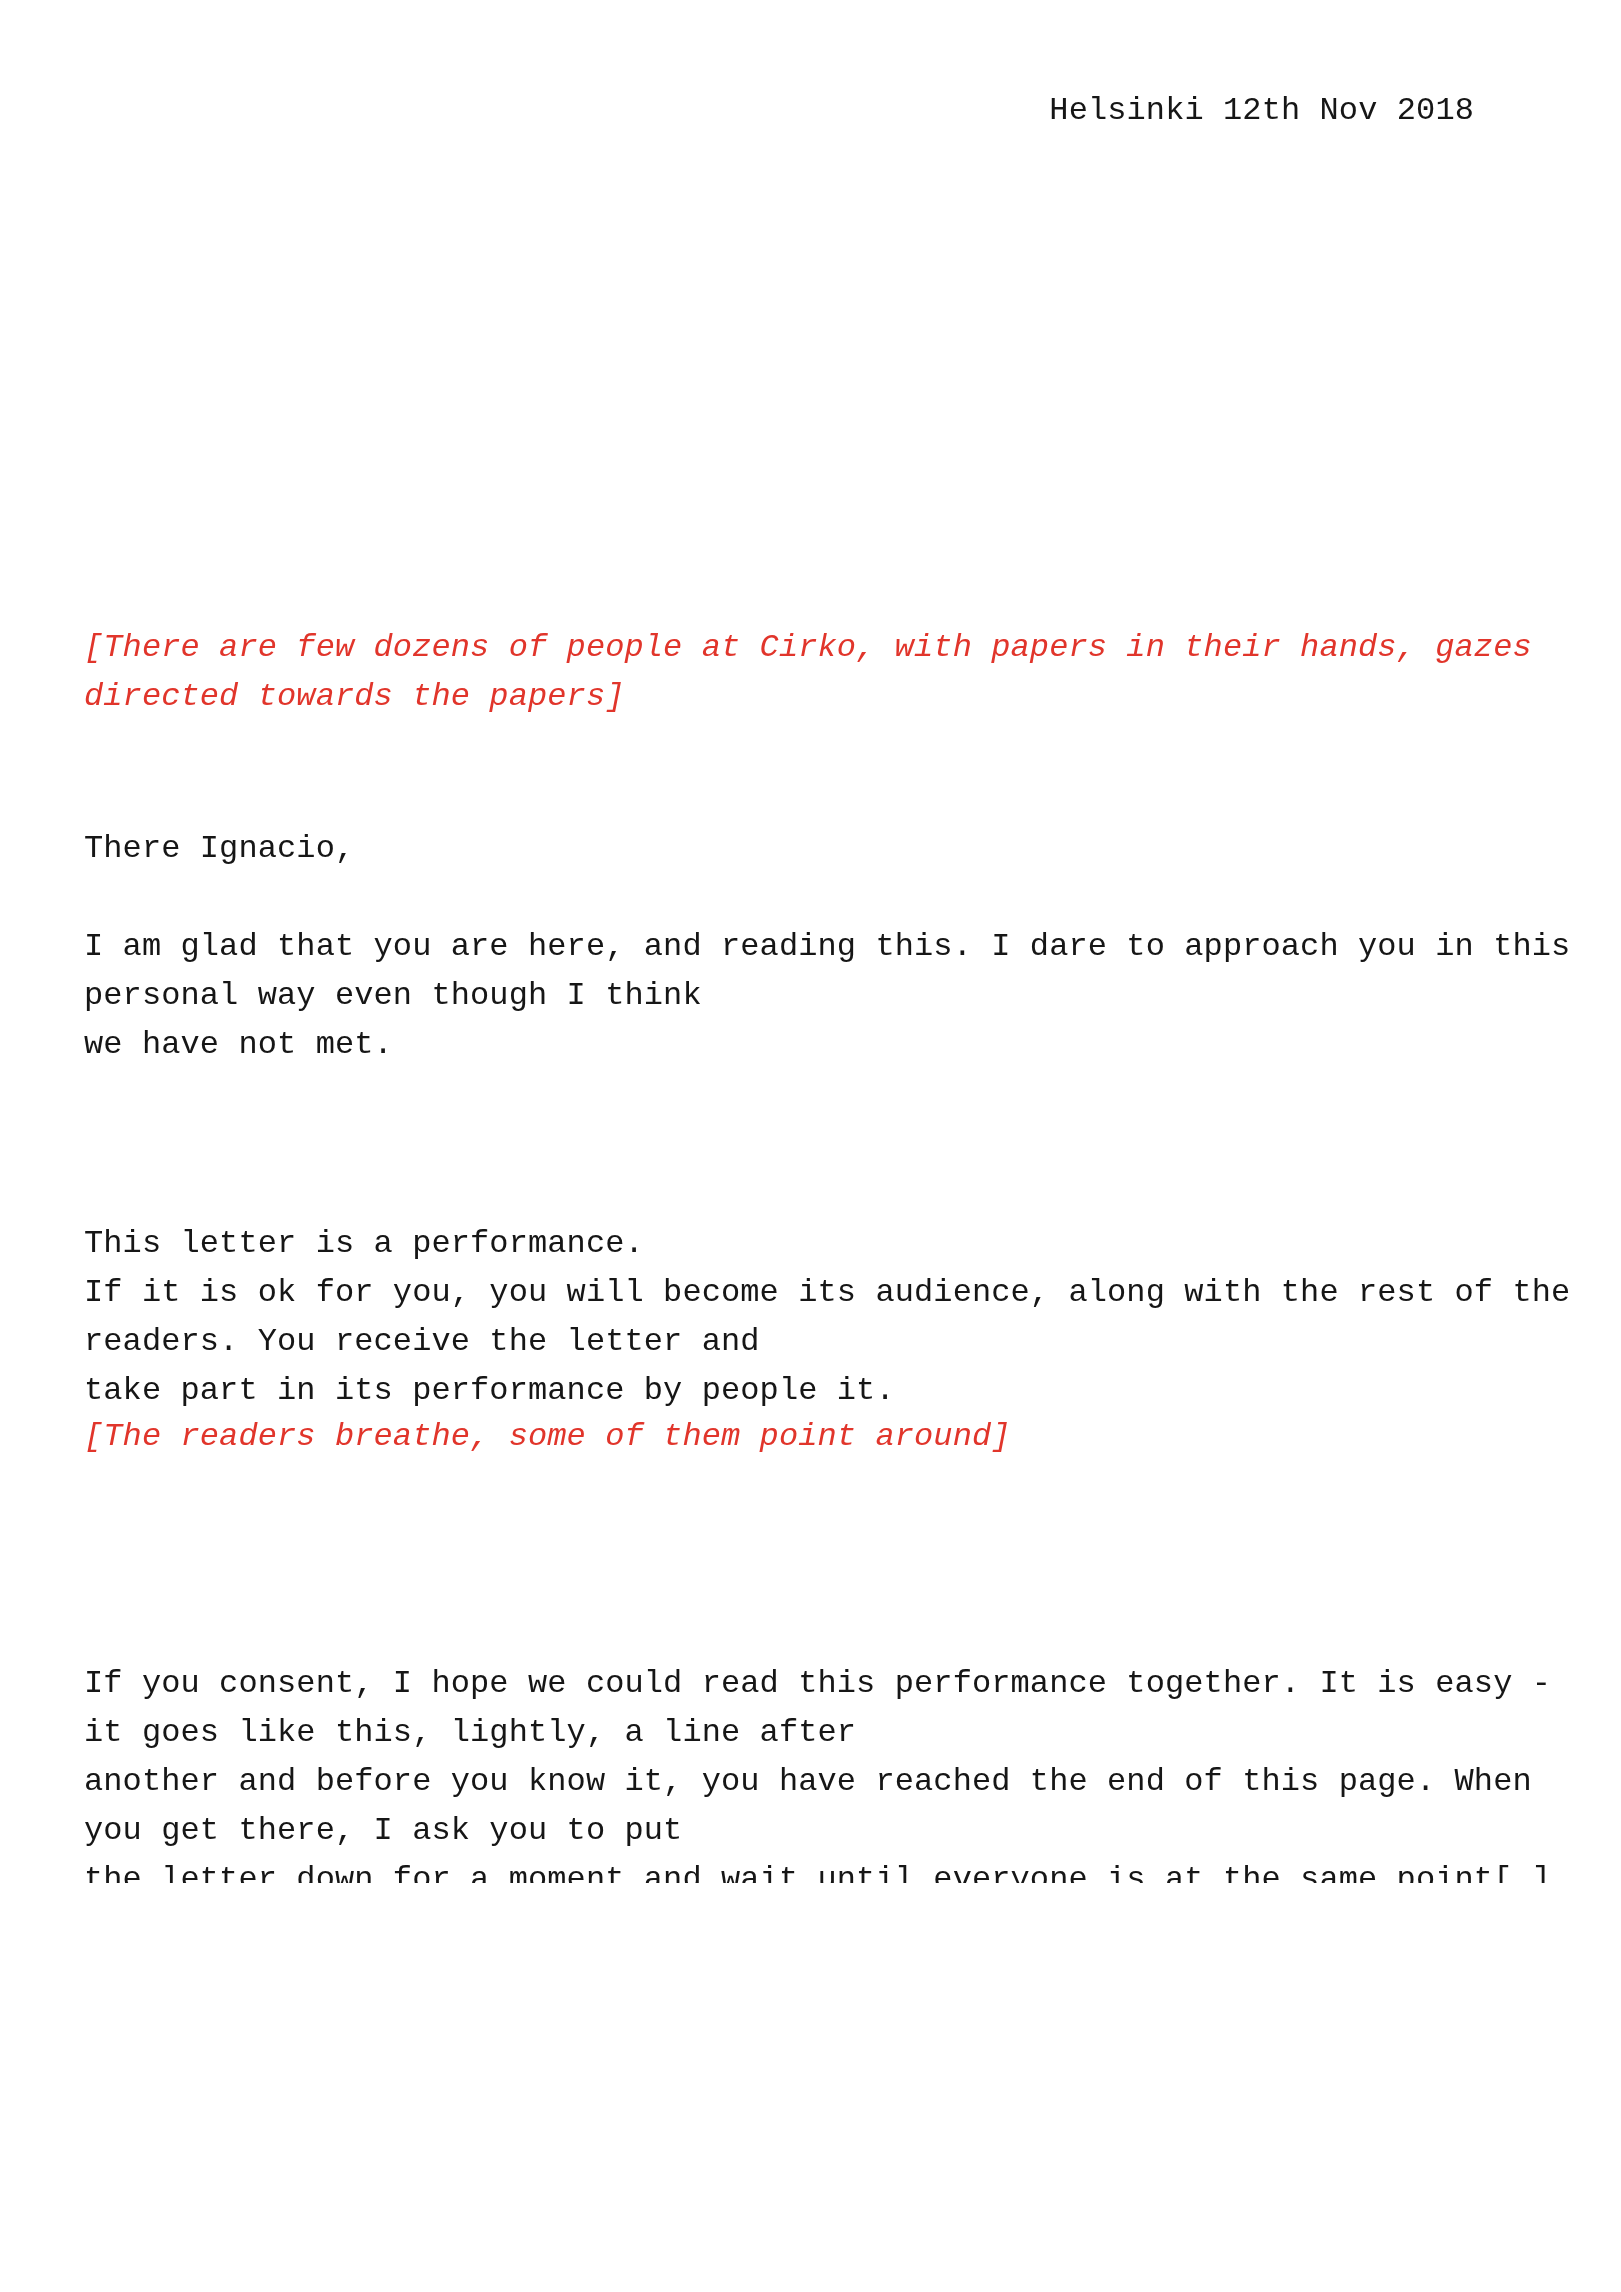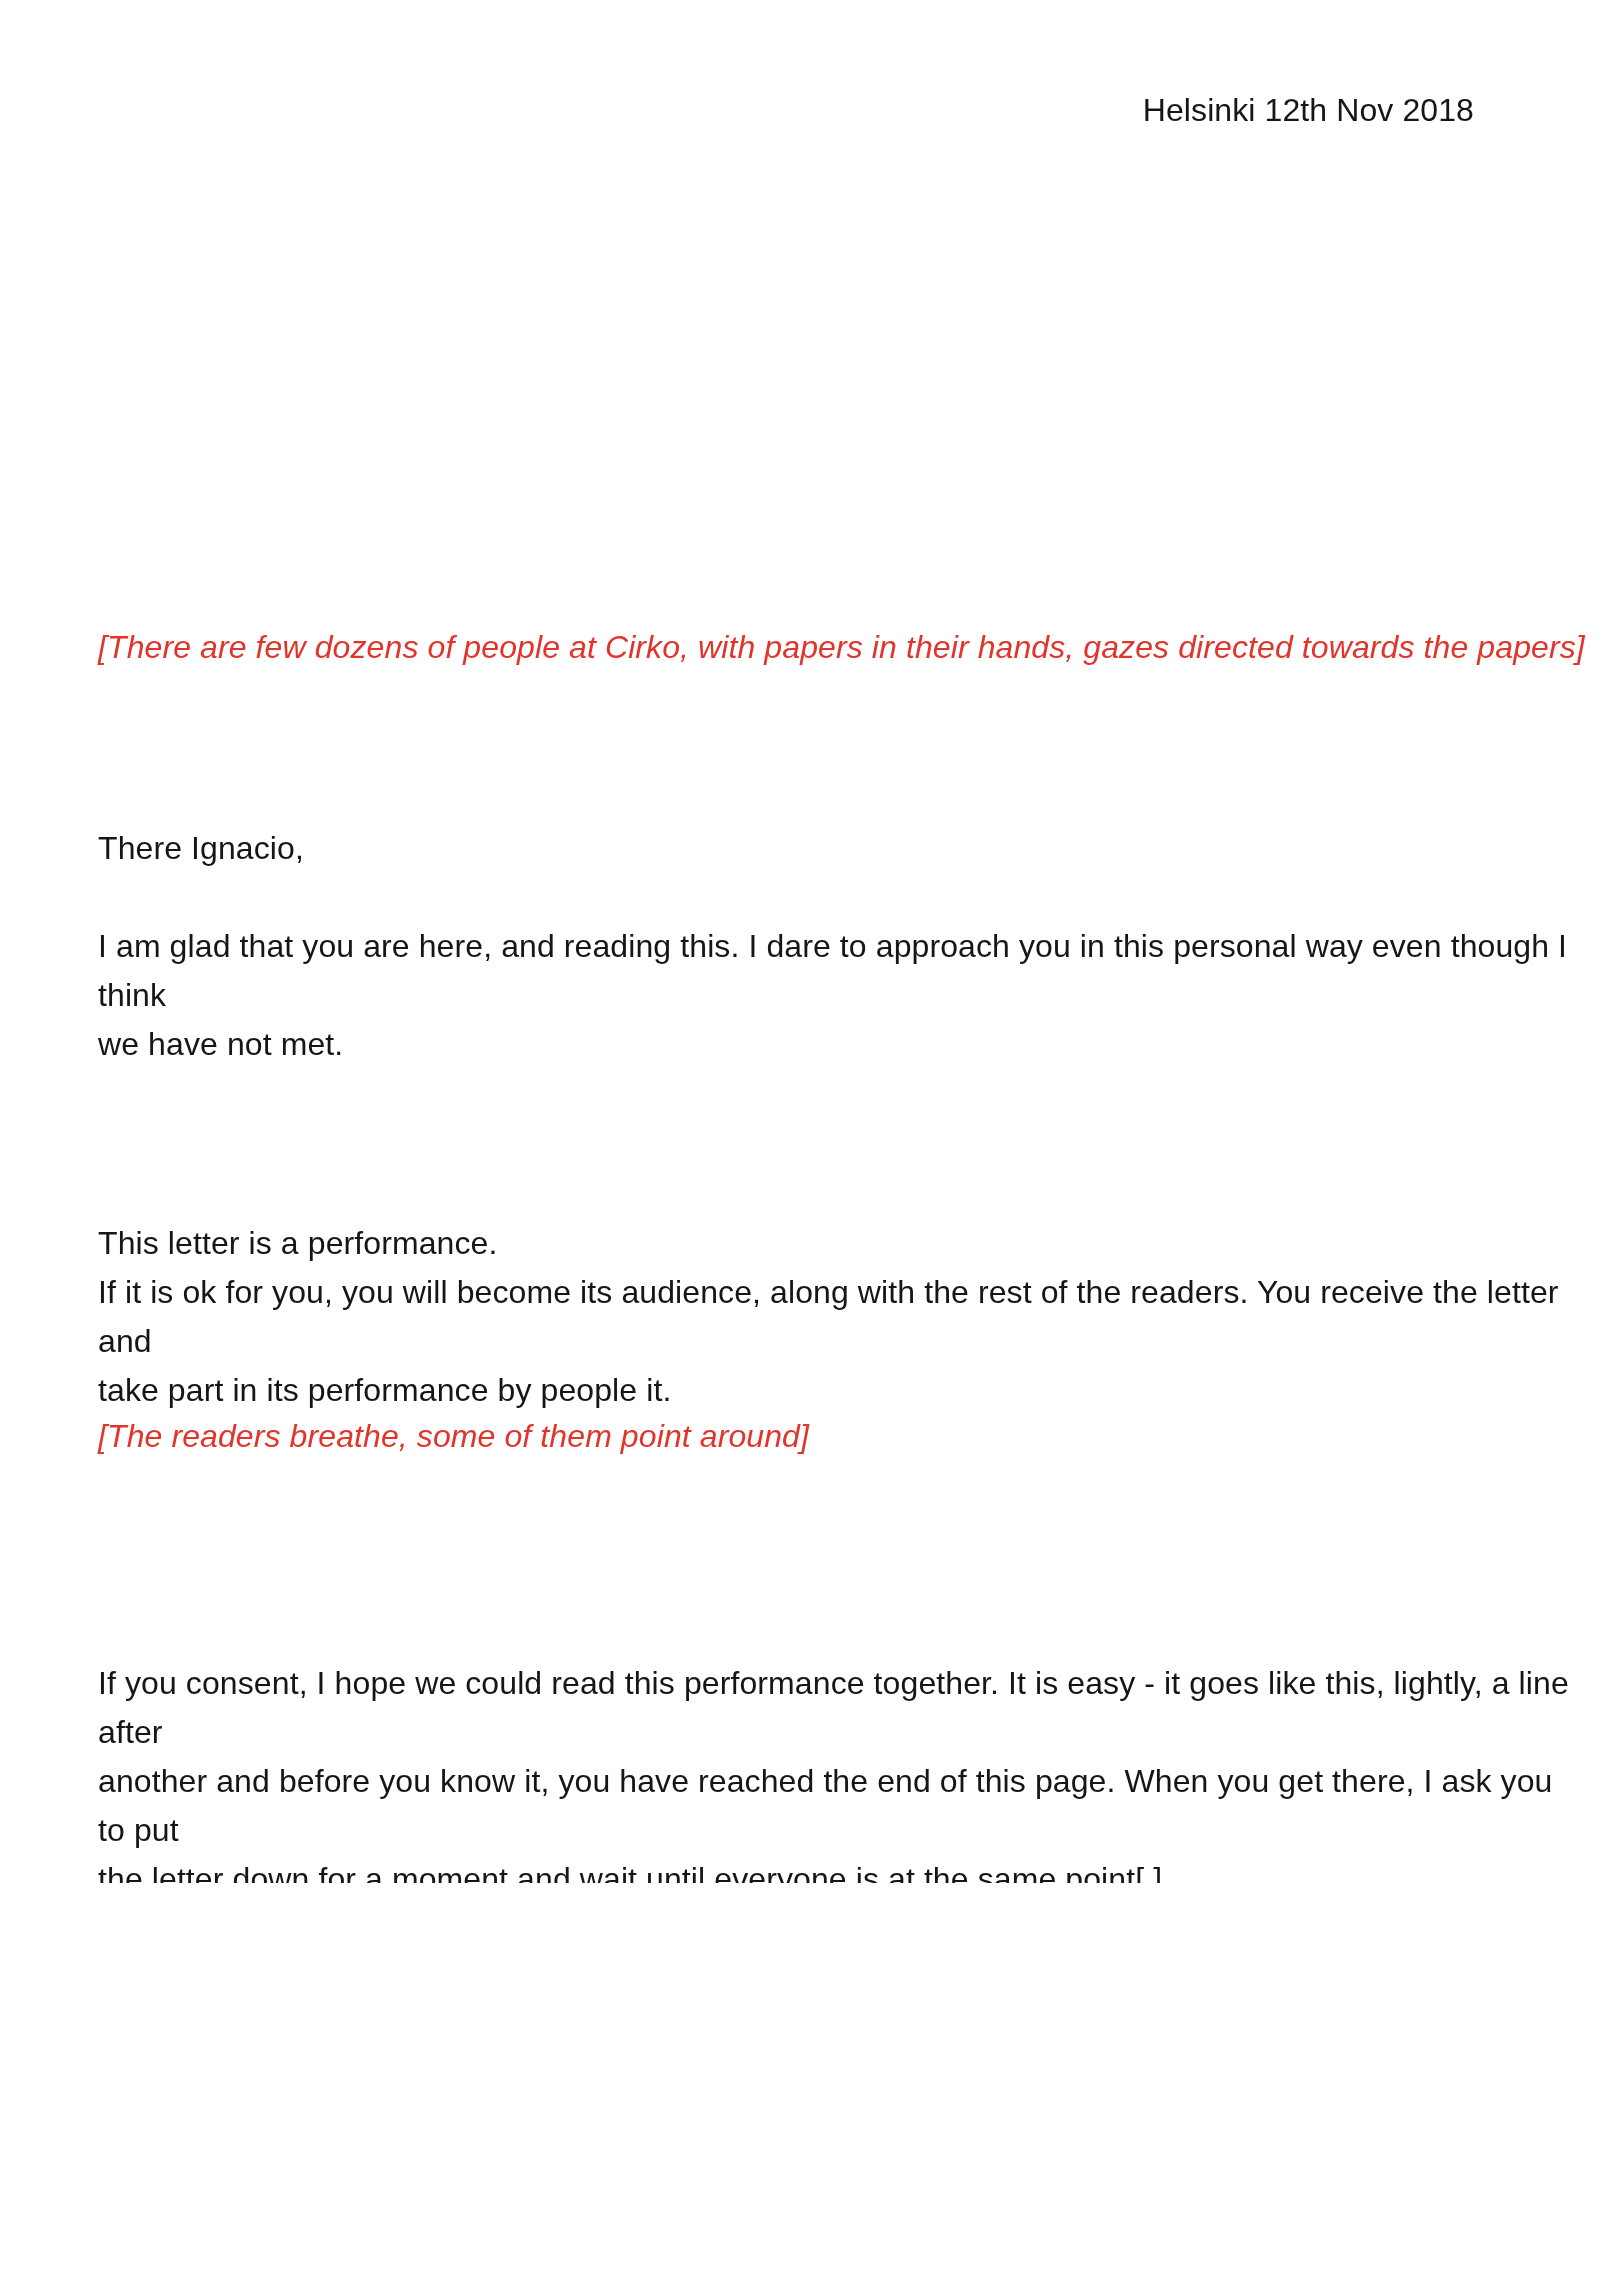--- a/index.html
+++ b/index.html
@@ -5,27 +5,27 @@
   html, body {
     margin: 0;
     padding: 0;
     background: #ffffff;
   }
   .page {
     position: relative;
     width: 1621px;
     height: 1883px;
     background: var(--page-bg, #ffffff);
-    font-family: Liberation Sans, sans-serif;
+    font-family: Liberation Mono, monospace;
     color: var(--body-ink, #161616);
     overflow: hidden;
   }
   .block {
     position: absolute;
-    left: 98px;
+    left: 84px;
     width: 1490px;
     font-size: 32px;
     line-height: 49px;
     white-space: pre-line;
     letter-spacing: 0.1px;
   }
   .dateline {
     left: auto;
     right: 147px;
     width: auto;

